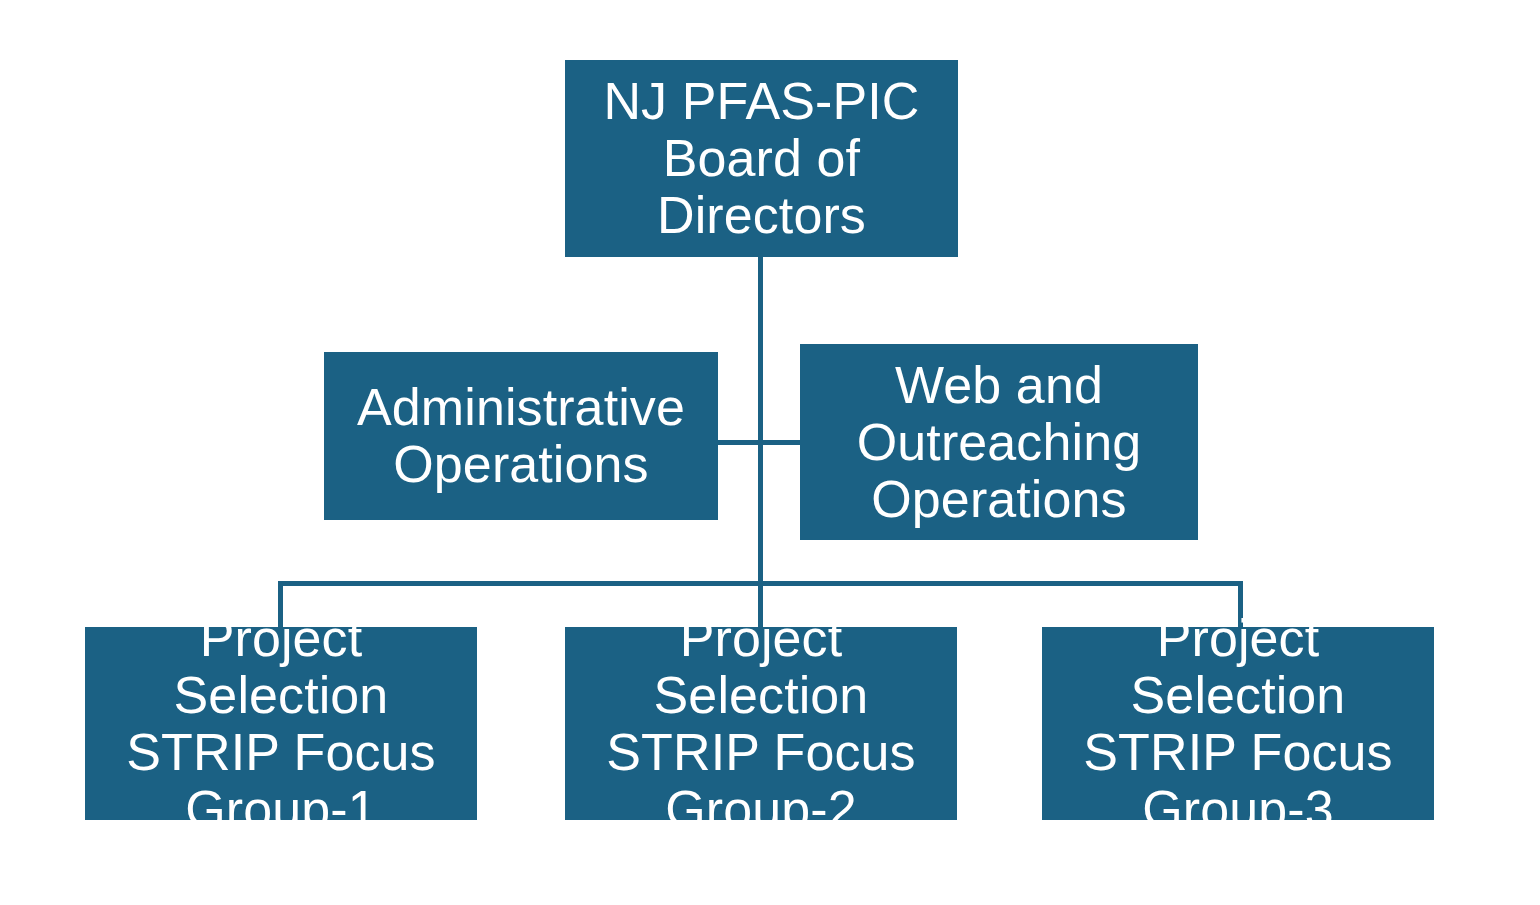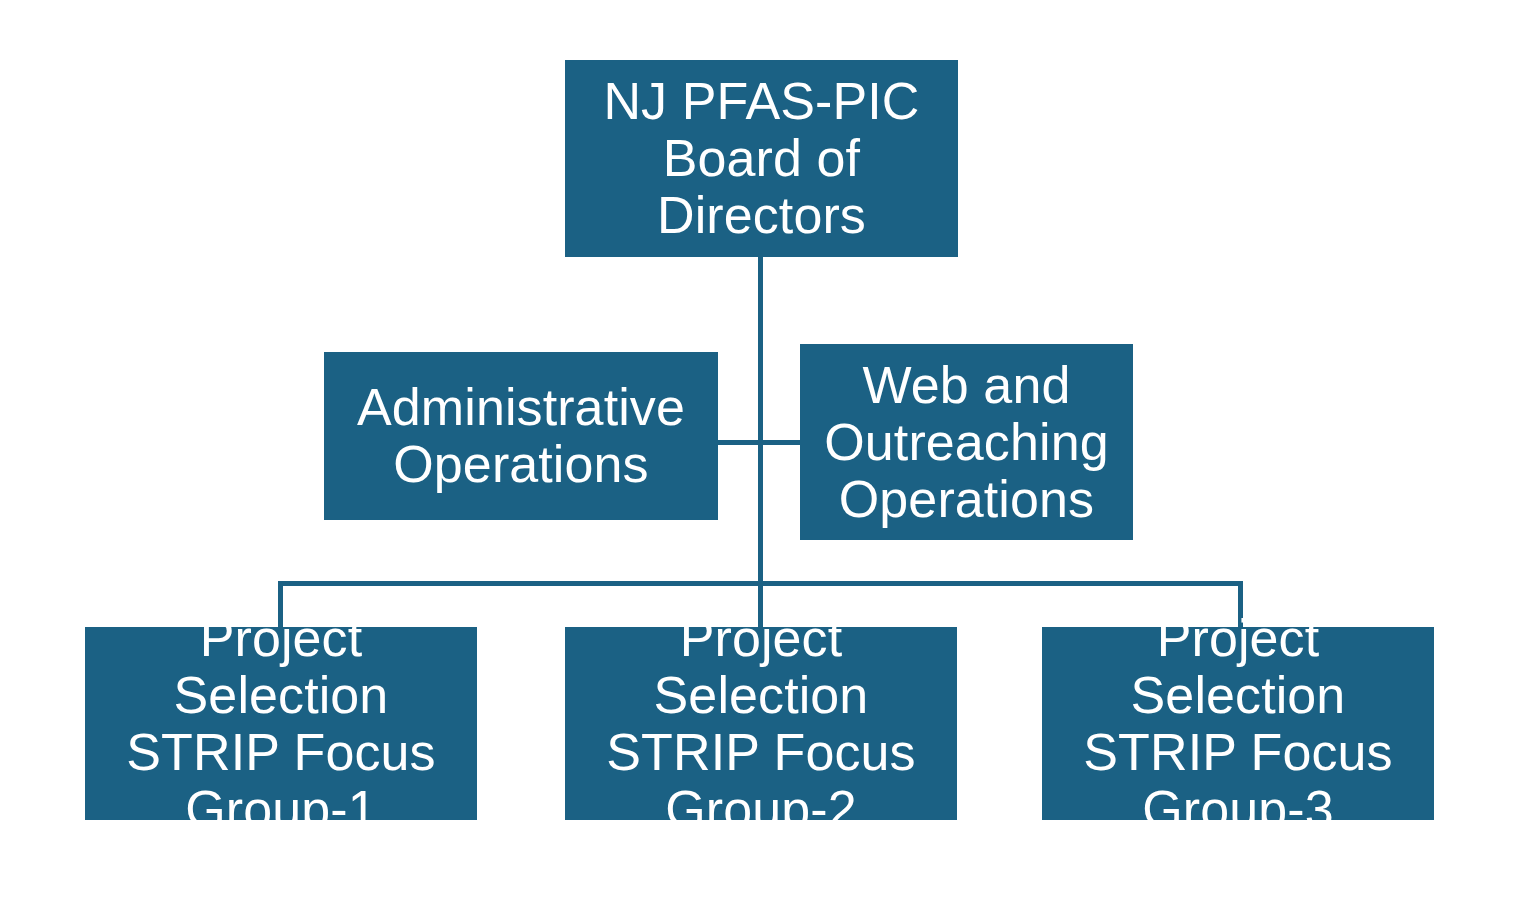--- a/index.html
+++ b/index.html
@@ -42,21 +42,21 @@
   #node-board {
     left: 565px;  top: 60px;
     width: 393px; height: 197px;
   }
   #node-admin {
     left: 324px;  top: 352px;
     width: 394px; height: 168px;
   }
   #node-web {
     left: 800px;  top: 344px;
-    width: 333px; height: 196px;
+    width: 398px; height: 196px;
   }
   #node-fg1 {
     left: 85px;   top: 627px;
     width: 392px; height: 193px;
   }
   #node-fg2 {
     left: 565px;  top: 627px;
     width: 392px; height: 193px;
   }
   #node-fg3 {

